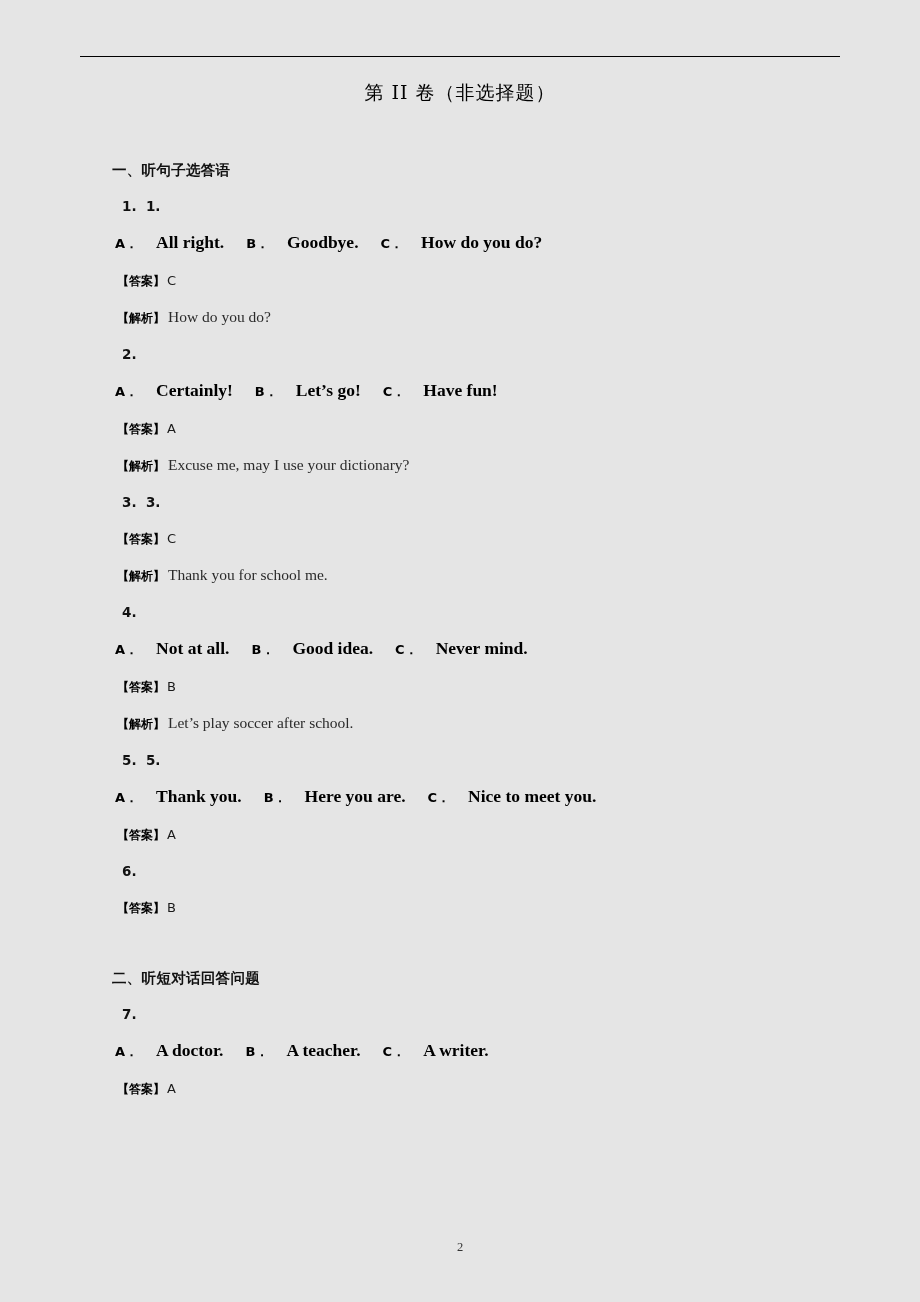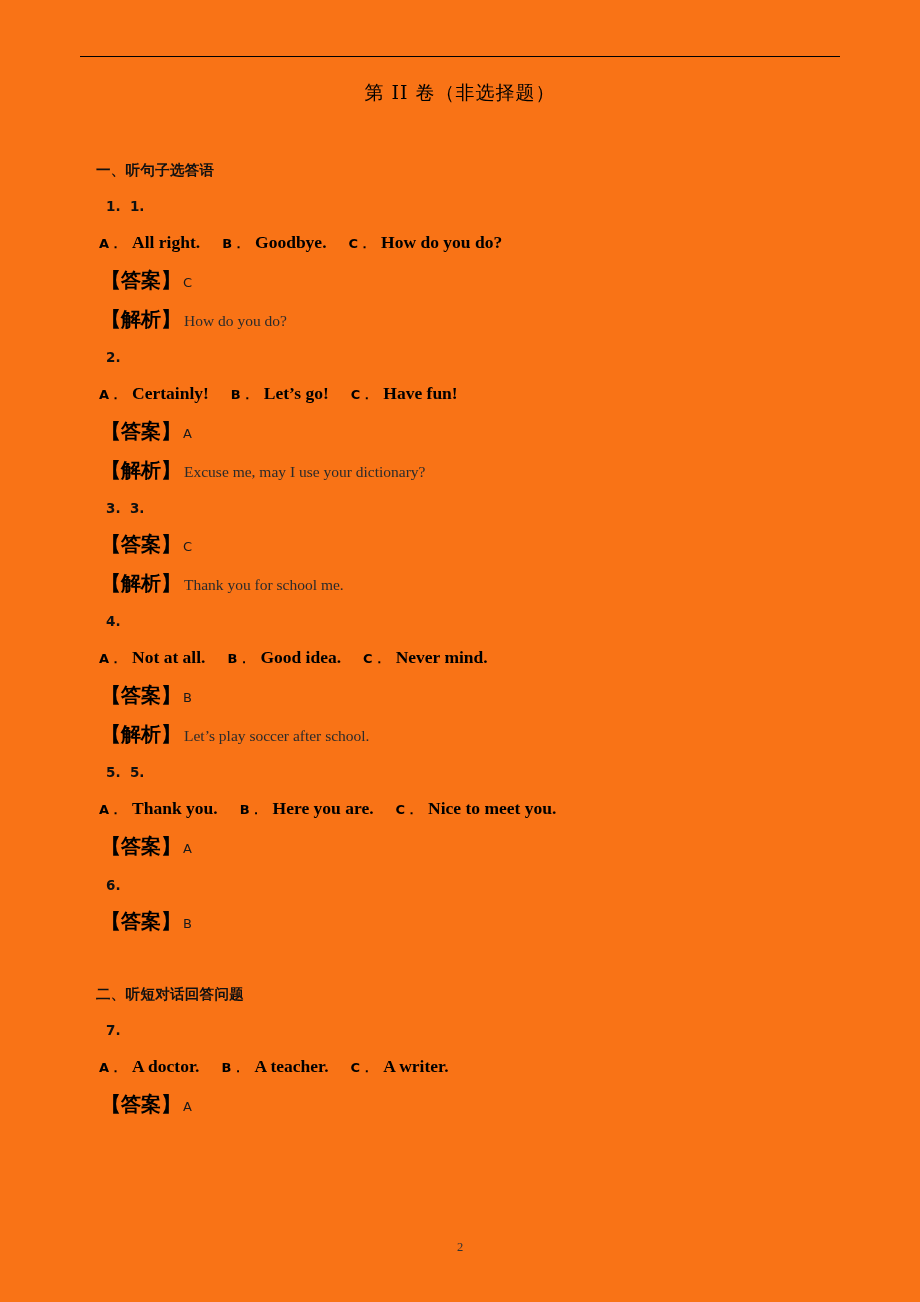--- a/index.html
+++ b/index.html
@@ -15,21 +15,21 @@
     font-family: "Liberation Serif", serif;
     color: #000000;
     overflow: hidden;
   }
 
   .page {
     position: absolute;
     inset: 0;
     width: 920px;
     height: 1302px;
-    background: #f97316;
+    background: #e5e5e5;
   }
 
   
   .header-rule {
     position: absolute;
     left: 80px;
     top: 56px;
     width: 760px;
     height: 0;
     border-top: 1.5px solid #000000;
@@ -46,21 +46,21 @@
     font-size: 19px;
     line-height: 28px;
     letter-spacing: 1px;
     color: #000000;
     white-space: nowrap;
   }
 
   
   .content {
     position: absolute;
-    left: 96px;
+    left: 112px;
     top: 152px;
     width: 760px;
   }
 
   .section-heading {
     font-family: "DejaVu Sans", "Liberation Sans", sans-serif;
     font-size: 14.5px;
     font-weight: bold;
     line-height: 36px;
     color: #111111;
@@ -104,31 +104,31 @@
     font-family: "DejaVu Sans", "Liberation Sans", sans-serif;
     font-size: 13px;
     font-weight: bold;
     color: #000000;
   }
   .opt-text {
     font-family: "Liberation Serif", "DejaVu Serif", serif;
     font-size: 17.5px;
     font-weight: bold;
     color: #000000;
-    margin-left: 10px;
+    margin-left: 18px;
   }
 
   .q-answer, .q-analysis {
     line-height: 36px;
     white-space: nowrap;
     padding-left: 5px;
   }
   .tag {
     font-family: Liberation Sans, sans-serif;
-    font-size: 20px;
+    font-size: 12px;
     font-weight: bold;
     color: #000000;
     letter-spacing: 0;
     margin-top: 36px;
   }
   .answer-value {
     font-family: "DejaVu Sans", "Liberation Sans", sans-serif;
     font-size: 13px;
     font-weight: normal;
     color: #1a1a1a;

